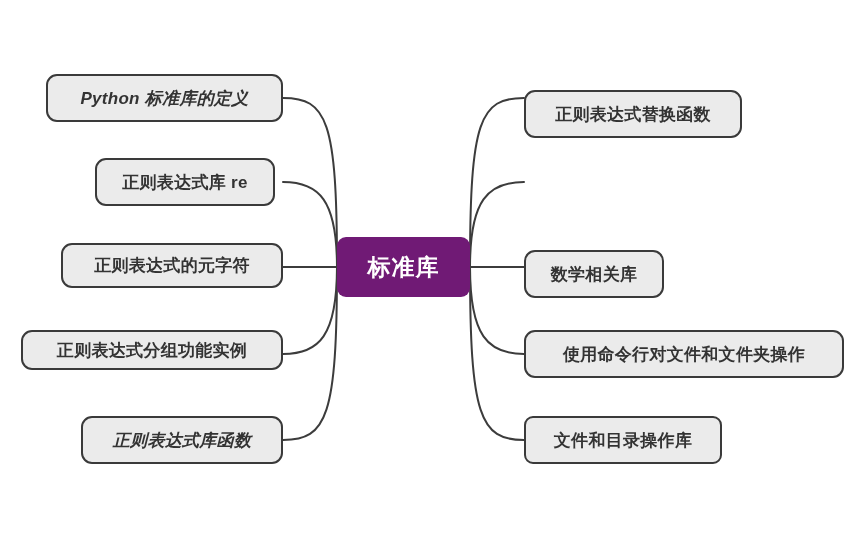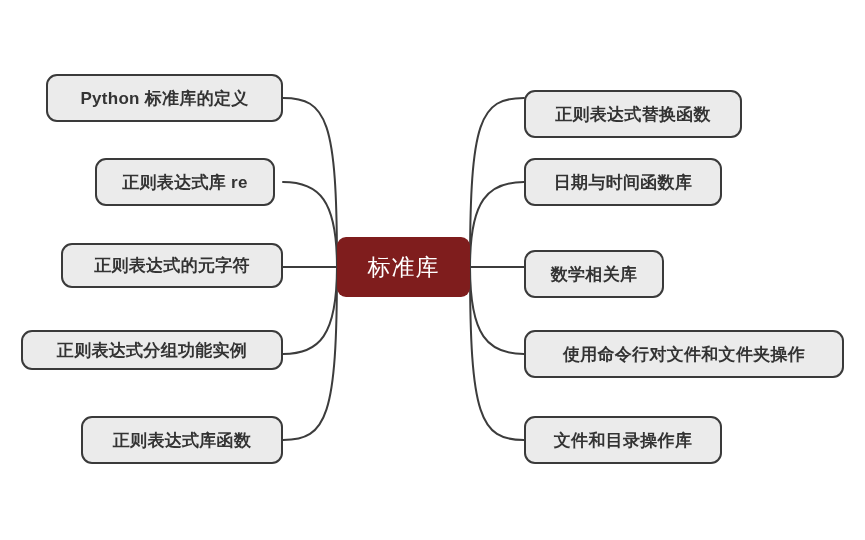--- a/index.html
+++ b/index.html
@@ -43,29 +43,29 @@
     color: #333333;
     font-size: 17px;
     font-weight: 600;
     letter-spacing: 0.3px;
     white-space: nowrap;
     padding: 0 18px;
   }
   .node-center {
     position: absolute;
     box-sizing: border-box;
-    background: #7f1d1d;
+    background: #701a75;
     border: none;
     border-radius: 9px;
     display: flex;
     align-items: center;
     justify-content: center;
     color: #ffffff;
     font-size: 23px;
-    font-weight: 400;
+    font-weight: 700;
     letter-spacing: 1px;
     white-space: nowrap;
   }
 </style>
 </head>
 <body>
 
 <div id="mindmap-canvas">
 
   <svg id="connector-layer" viewBox="0 0 865 540" xmlns="http://www.w3.org/2000/svg">
@@ -76,27 +76,26 @@
     <path class="connector" d="M283,354 C319,354 337,336 337,267"></path>
     <path class="connector" d="M283,440 C327,440 337,416 337,267"></path>
 
     <path class="connector" d="M470,267 C470,120 480,98 524,98"></path>
     <path class="connector" d="M470,267 C470,200 488,182 524,182"></path>
     <path class="connector" d="M470,267 L524,267"></path>
     <path class="connector" d="M470,267 C470,336 488,354 524,354"></path>
     <path class="connector" d="M470,267 C470,416 480,440 524,440"></path>
   </svg>
 
-  <div class="node" style="left:46px; top:74px; width:237px; height:48px;">Python 标准库的定义</div>
+  <div class="node" style="left:46px; top:74px; width:237px; height:48px;font-style:italic;">Python 标准库的定义</div>
   <div class="node" style="left:95px; top:158px; width:180px; height:48px;">正则表达式库 re</div>
   <div class="node" style="left:61px; top:243px; width:222px; height:45px;">正则表达式的元字符</div>
   <div class="node" style="left:21px; top:330px; width:262px; height:40px;">正则表达式分组功能实例</div>
-  <div class="node" style="left:81px; top:416px; width:202px; height:48px;">正则表达式库函数</div>
+  <div class="node" style="left:81px; top:416px; width:202px; height:48px;font-style:italic;">正则表达式库函数</div>
 
   <div class="node-center" style="left:337px; top:237px; width:133px; height:60px;">标准库</div>
 
   <div class="node" style="left:524px; top:74px; width:218px; height:48px;margin-top:16px;">正则表达式替换函数</div>
-  <div class="node" style="left:524px; top:158px; width:198px; height:48px;">日期与时间函数库</div>
   <div class="node" style="left:524px; top:250px; width:140px; height:48px;">数学相关库</div>
   <div class="node" style="left:524px; top:330px; width:320px; height:48px;">使用命令行对文件和文件夹操作</div>
-  <div class="node" style="left:524px; top:416px; width:198px; height:48px;">文件和目录操作库</div>
+  <div class="node" style="left:524px; top:416px; width:198px; height:48px;border-radius:9px;">文件和目录操作库</div>
 
 </div>
 
 </body></html>

